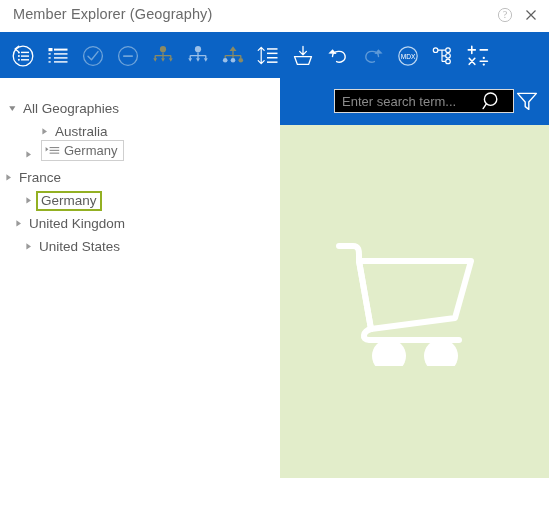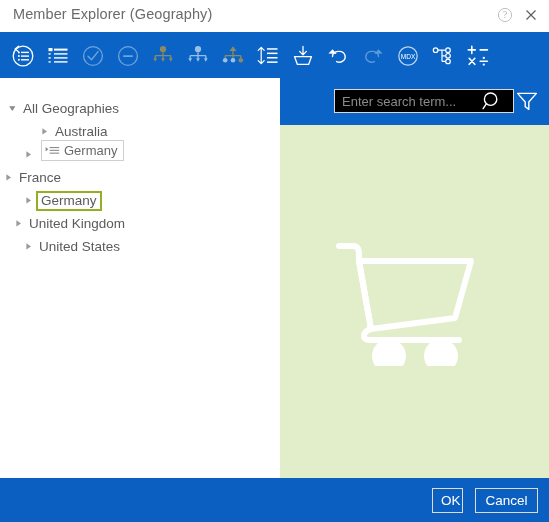--- a/index.html
+++ b/index.html
@@ -447,18 +447,14 @@
           <path d="M24 27 L136 27 L120 84 L36 95 Z" fill="none" stroke="#ffffff" stroke-width="6" stroke-linejoin="round"></path>
           <path d="M24 27 L36 95" fill="none" stroke="#ffffff" stroke-width="6" stroke-linecap="round"></path>
           <path d="M36 95 C28 97 26 106 34 106 L124 106" fill="none" stroke="#ffffff" stroke-width="6" stroke-linecap="round" stroke-linejoin="round"></path>
           <circle cx="54" cy="122" r="17" fill="#ffffff"></circle>
           <circle cx="106" cy="122" r="17" fill="#ffffff"></circle>
         </svg>
       </span>
     </div>
   </div>
 
-  <div class="footer">
-    <button class="footer-btn btn-ok">OK</button>
-    <button class="footer-btn btn-cancel">Cancel</button>
-  </div>
 
 </div>
 
 </body></html>

